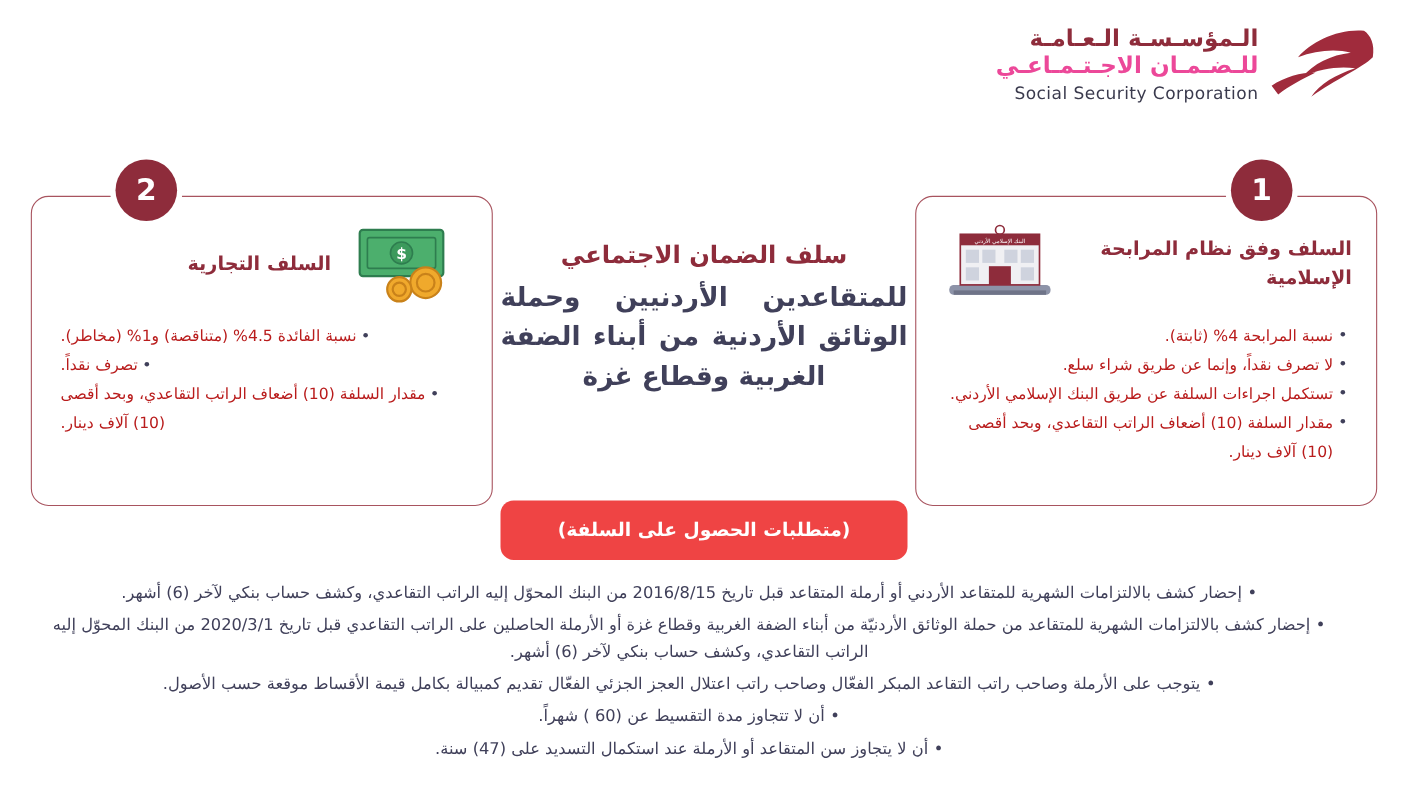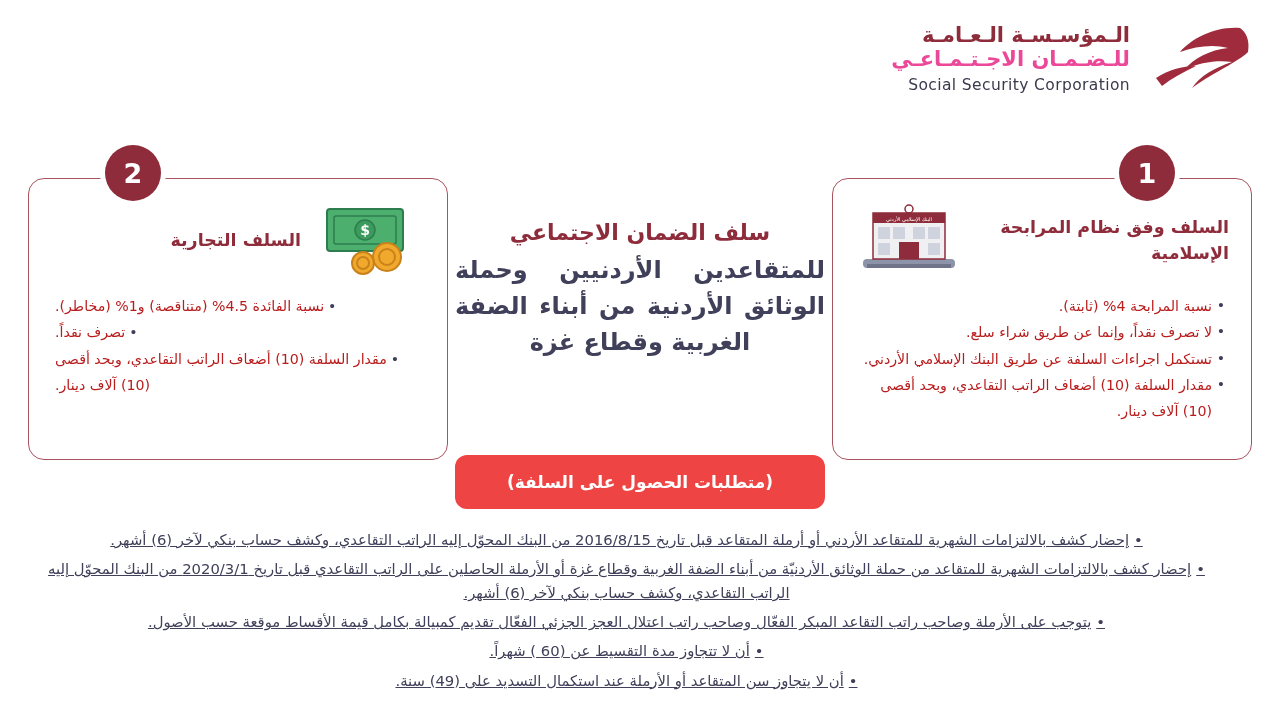--- a/index.html
+++ b/index.html
@@ -14,21 +14,21 @@
     width: 1280px; height: 720px;
     background: #ffffff;
   }
 
   
   .logo-block {
     position: absolute;
     top: 22px; right: 28px;
     display: flex;
     align-items: center;
-    gap: 14px;
+    gap: 0;
     direction: rtl;
   }
   .logo-text {
     text-align: right;
     line-height: 1.05;
   }
   .logo-ar {
     color: #8e2c3b;
     font-size: 21px;
     font-weight: bold;
@@ -173,21 +173,20 @@
     position: absolute;
     top: 528px;
     right: 53px;
     left: 40px;
     list-style: none;
     color: #40405a;
     direction: rtl;
     text-align: right;
     font-size: 14.8px;
     line-height: 1.63;
-    text-decoration: underline;
   }
   .footer-list li {
     position: relative;
     padding-right: 14px;
     margin-bottom: 5px;
     text-align: center;
   }
   .footer-list li .bullet {
     color: #40405a;
     margin-left: 5px;
@@ -274,16 +273,16 @@
     </ul>
   </div>
 
   <div class="req-bar">(متطلبات الحصول على السلفة)</div>
 
   <ul class="footer-list">
     <li><span class="bullet">•</span><span>إحضار كشف بالالتزامات الشهرية للمتقاعد الأردني أو أرملة المتقاعد قبل تاريخ 2016/8/15 من البنك المحوّل إليه الراتب التقاعدي، وكشف حساب بنكي  لآخر (6) أشهر.</span></li>
     <li><span class="bullet">•</span><span>إحضار كشف بالالتزامات الشهرية للمتقاعد من حملة الوثائق الأردنيّة من أبناء الضفة الغربية وقطاع غزة أو الأرملة الحاصلين على الراتب التقاعدي قبل تاريخ 2020/3/1 من البنك المحوّل إليه الراتب التقاعدي، وكشف حساب بنكي لآخر (6) أشهر.</span></li>
     <li><span class="bullet">•</span><span>يتوجب على الأرملة وصاحب راتب التقاعد المبكر الفعّال وصاحب راتب اعتلال العجز الجزئي الفعّال تقديم كمبيالة بكامل قيمة الأقساط موقعة حسب الأصول.</span></li>
     <li><span class="bullet">•</span><span>أن لا تتجاوز مدة التقسيط عن (60 ) شهراً.</span></li>
-    <li><span class="bullet">•</span><span>أن لا يتجاوز سن المتقاعد أو الأرملة عند استكمال التسديد على (49) سنة.</span></li>
+    <li><span class="bullet">•</span><span>أن لا يتجاوز سن المتقاعد أو الأرملة عند استكمال التسديد على (47) سنة.</span></li>
   </ul>
 
 </div>
 
 </body></html>

